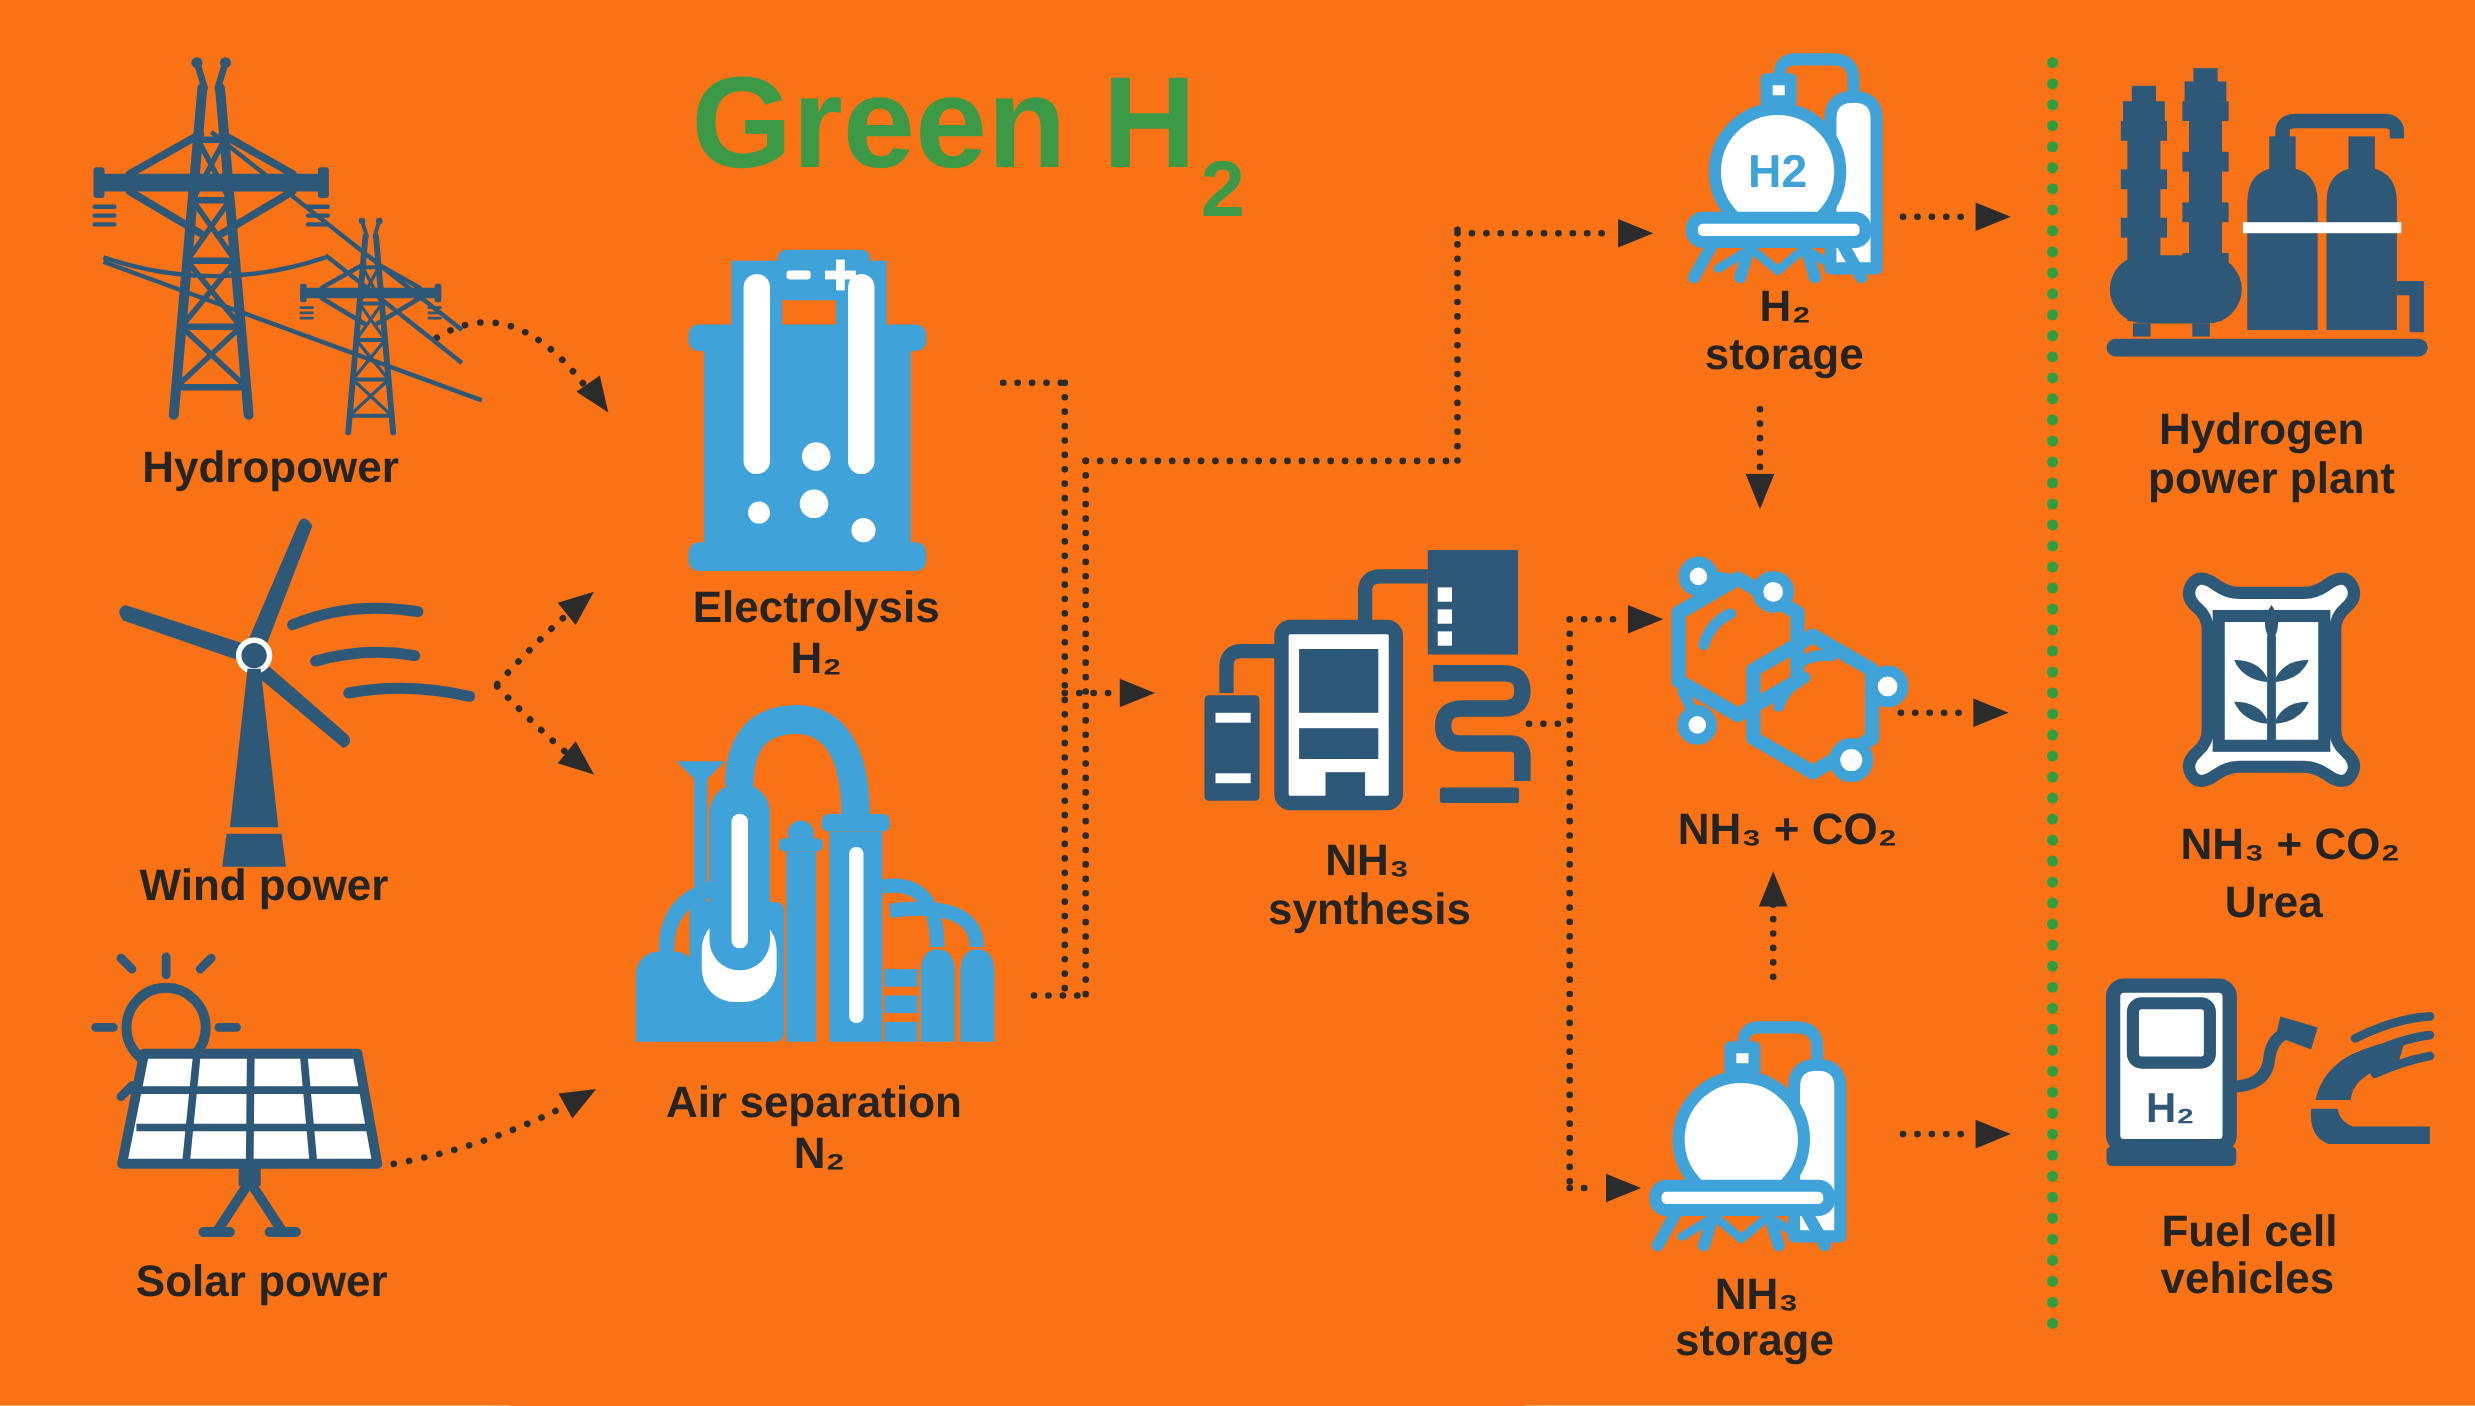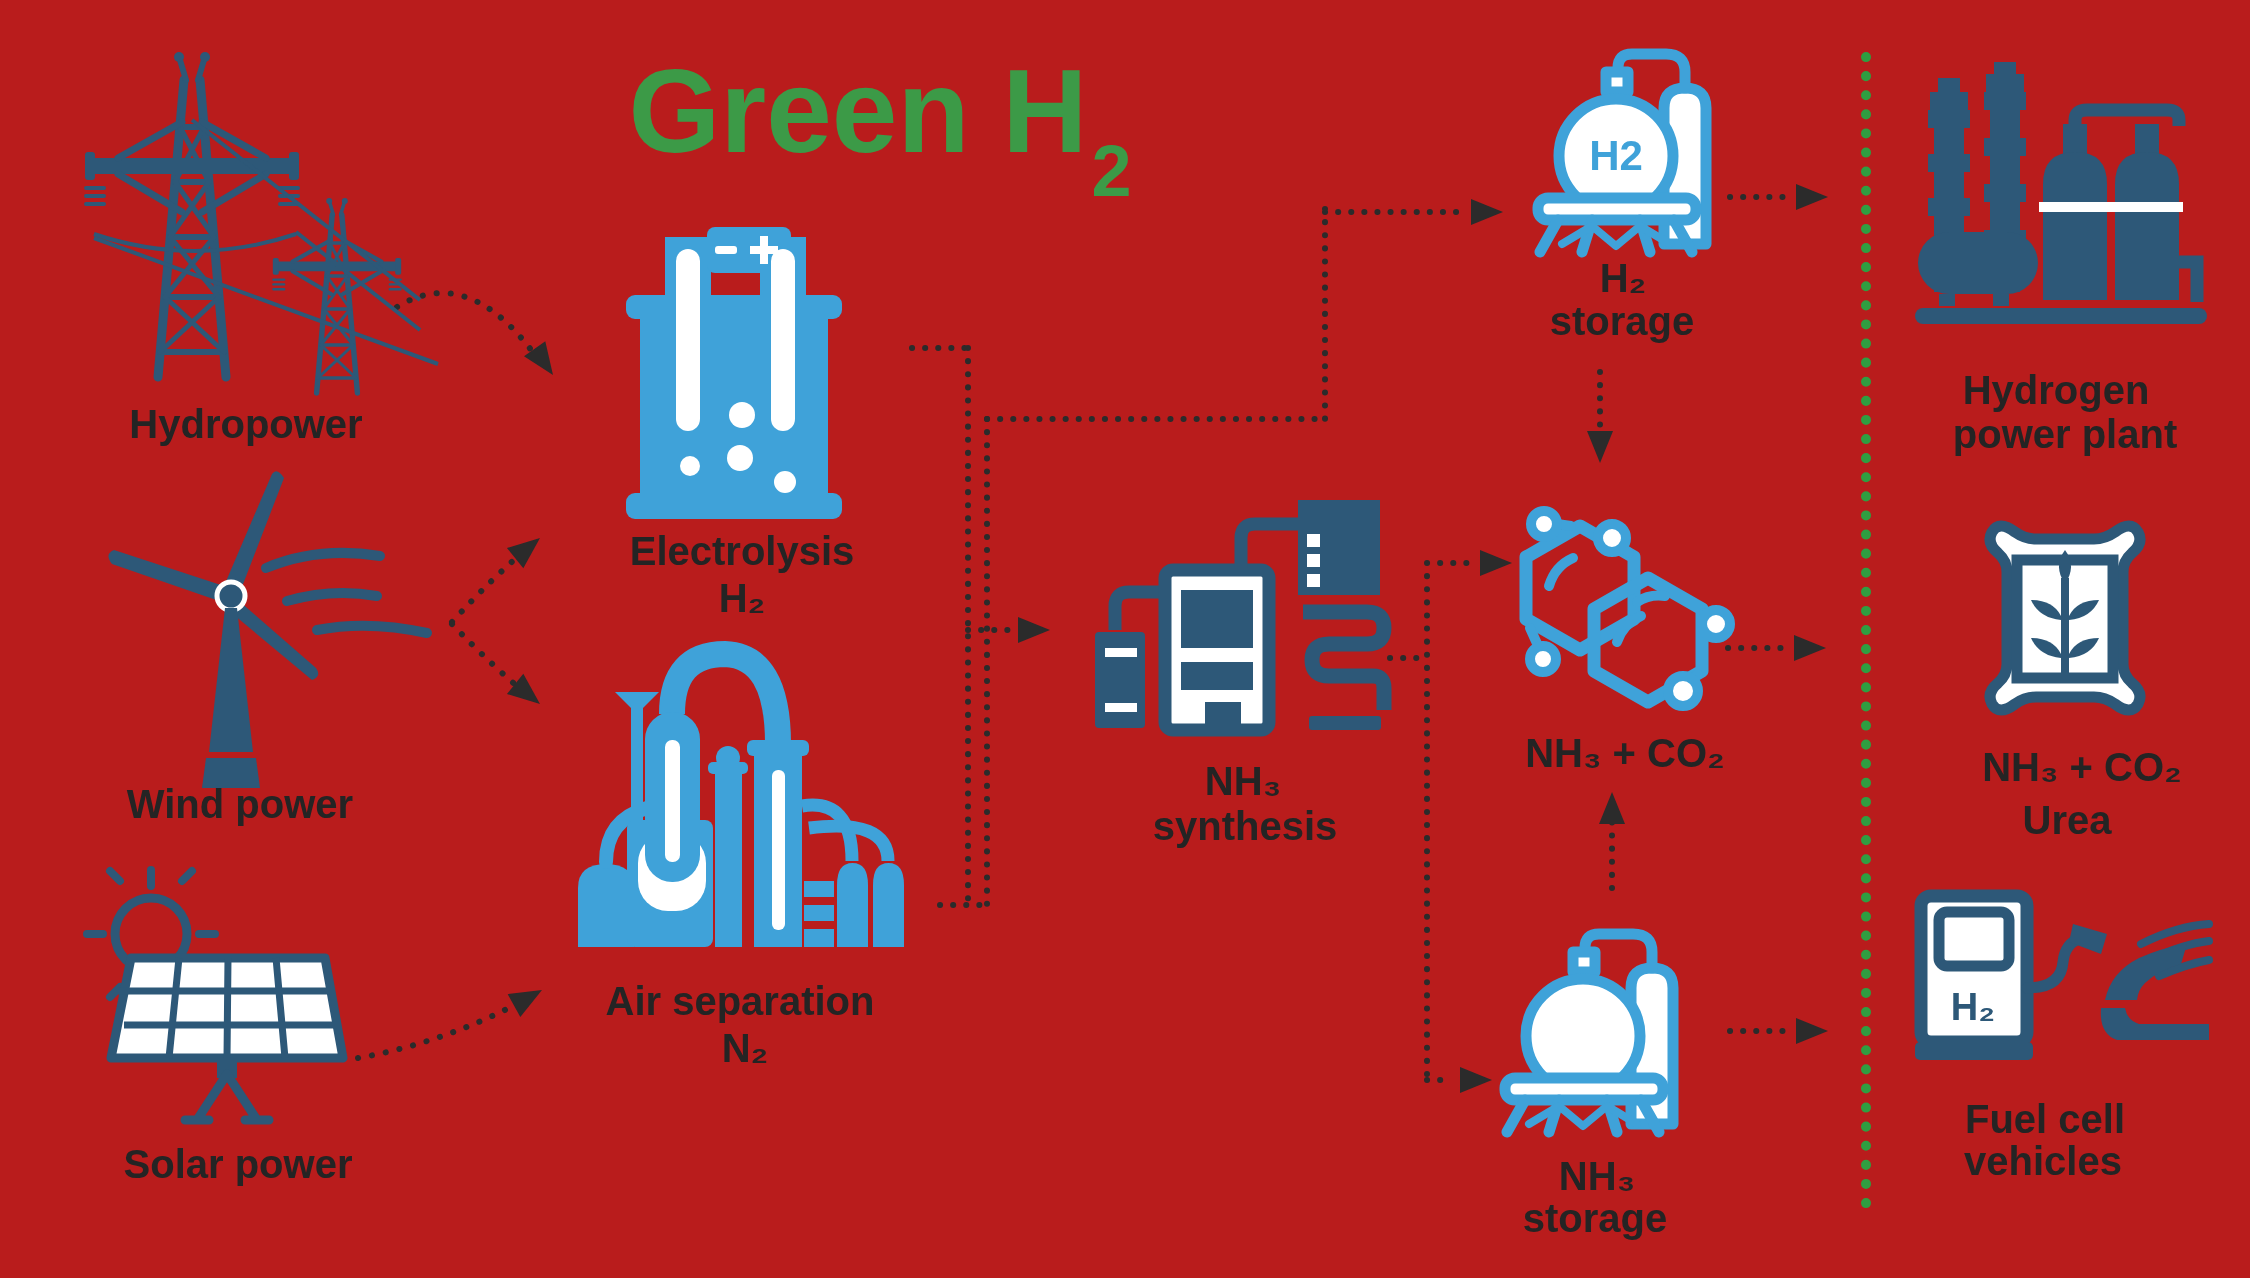--- a/index.html
+++ b/index.html
@@ -1,16 +1,16 @@
 <!DOCTYPE html>
 <html><head>
 <meta charset="utf-8">
 <style>
   html,body{margin:0;padding:0;background:#ffffff;}
-  #canvas{position:relative;width:2250px;height:1278px;background:#b91c1c;overflow:hidden;}
+  #canvas{position:relative;width:2250px;height:1278px;background:#f97316;overflow:hidden;}
   svg{position:absolute;left:0;top:0;}
   .lbl{font-family:"Liberation Sans","DejaVu Sans",sans-serif;font-weight:800;font-size:40px;fill:#242424;}
   .title-main{font-family:"Liberation Sans","DejaVu Sans",sans-serif;font-weight:800;font-size:118px;fill:#3c9a47;}
   .title-sub{font-family:"Liberation Sans","DejaVu Sans",sans-serif;font-weight:800;font-size:72px;fill:#3c9a47;}
   .tank-label{font-family:"Liberation Sans","DejaVu Sans",sans-serif;font-weight:800;font-size:42px;fill:#3fa2d9;}
   .pump-label{font-family:"Liberation Sans","DejaVu Sans",sans-serif;font-weight:800;font-size:38px;fill:#2d5878;}
   .dots{stroke:#2b2b2b;stroke-width:6;fill:none;stroke-linecap:round;stroke-dasharray:0.1 13;}
   .dotsc{stroke:#2b2b2b;stroke-width:6;fill:none;stroke-linecap:round;stroke-dasharray:0.1 14;}
   .ah{fill:#2b2b2b;stroke:none;}
   .blue{fill:#3fa2d9;}

